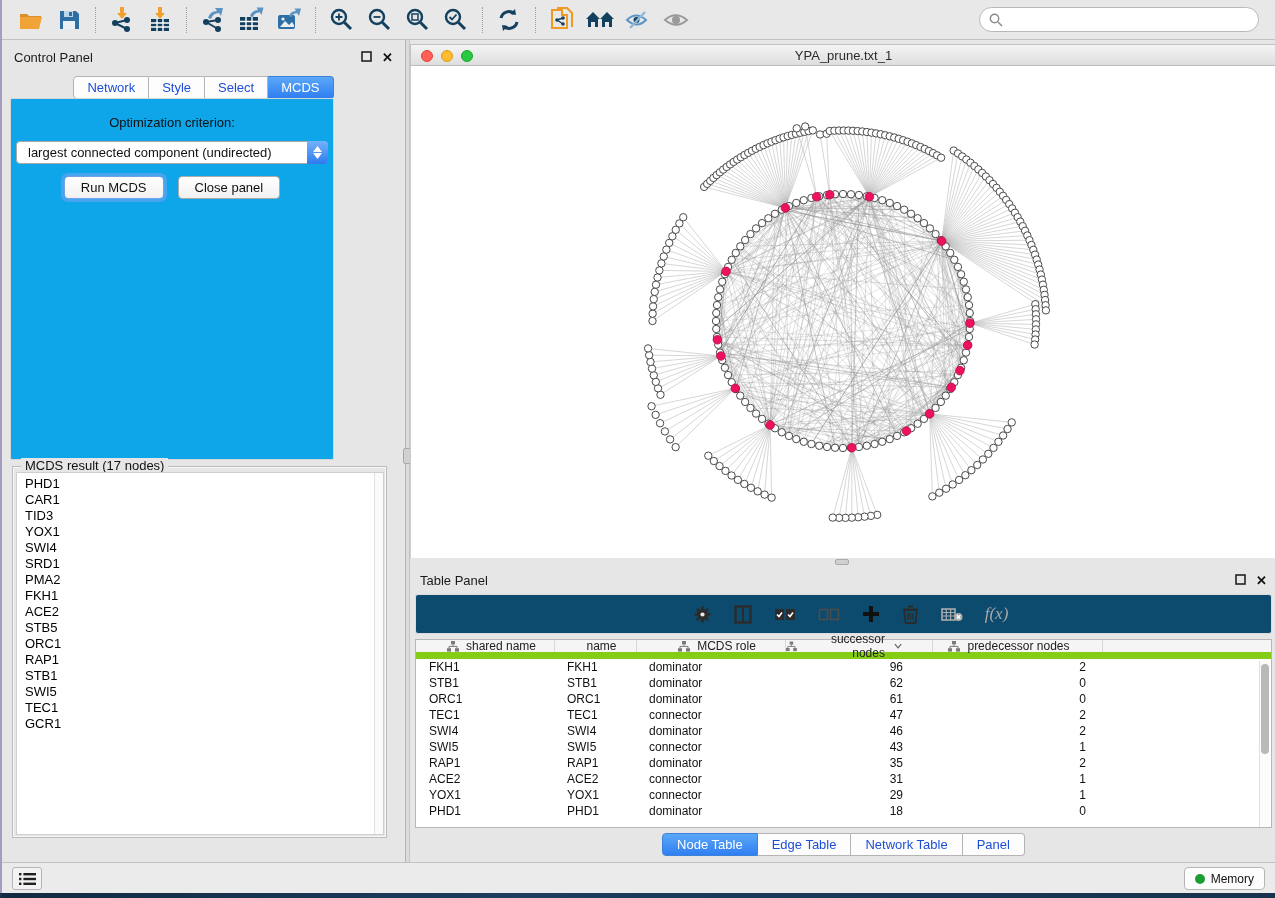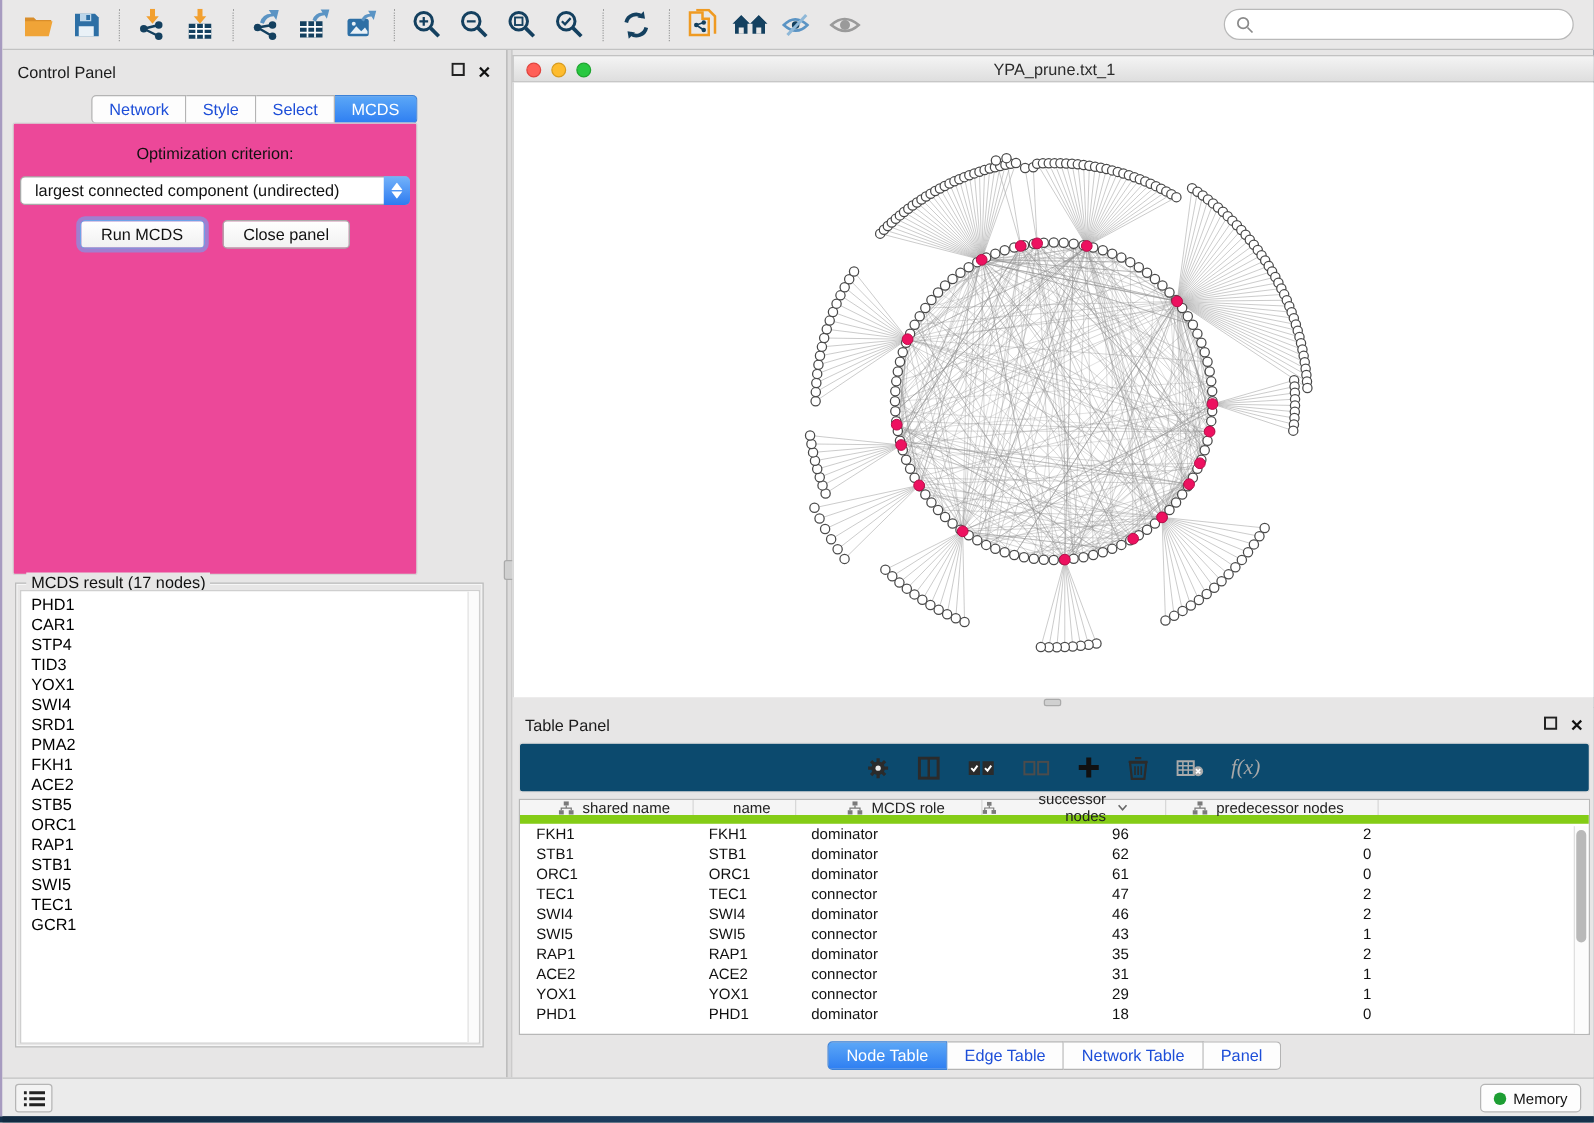--- a/index.html
+++ b/index.html
@@ -23,21 +23,21 @@
   .float-btn svg, .close-btn { cursor:default; }
   .close-x { font-size:13px; font-weight:bold; color:#111; }
 
   .cp-tabs { display:flex; justify-content:center; margin-top:6px; }
   .seg { display:flex; }
   .seg .tab { font-size:13px; padding:3px 13px; background:#fdfdfd; border:1px solid #b4b4b4; border-left-width:0; color:#1d4ed8; }
   .seg .tab:first-child { border-left-width:1px; border-radius:4px 0 0 4px; }
   .seg .tab:last-child { border-radius:0 4px 4px 0; }
   .seg .tab.active { background:linear-gradient(#5ba7f7,#2f7ff2); color:#fff; border-color:#3c82d8; }
 
-  .cp-inner { position:absolute; left:8px; top:58px; width:324px; height:362px; background:#ec4899; border:1px solid #d6d5d5; border-radius:2px; }
+  .cp-inner { position:absolute; left:8px; top:58px; width:324px; height:362px; background:#0ea5e9; border:1px solid #d6d5d5; border-radius:2px; }
   .opt-label { text-align:center; font-size:13px; color:#111; margin-top:16px; }
   .dropdown { position:relative; margin:11px auto 0 auto; width:312px; height:23px; background:#fff; border:1px solid #a9a9a9; border-radius:4px; display:flex; align-items:center; }
   .dropdown .dd-text { font-size:13px; color:#111; padding-left:11px; }
   .dd-stepper { position:absolute; right:-1px; top:-1px; width:21px; height:23px; border-radius:0 4px 4px 0; background:linear-gradient(#74b3fa,#2e7bf0); display:flex; flex-direction:column; align-items:center; justify-content:center; gap:1px; }
   .dd-stepper svg { display:block; }
   .btn-row { display:flex; justify-content:center; gap:14px; margin-top:12px; }
   .mac-btn { font-size:13px; color:#111; background:linear-gradient(#ffffff,#f1f1f1); border:1px solid #ababab; border-radius:4px; padding:3px 16px; }
   .mac-btn.focused { box-shadow:0 0 0 3px rgba(110,165,245,.6); border-color:#6fa2e8; }
 
   .mcds-group { position:absolute; left:10px; top:426px; width:375px; height:372px; border:1px solid #bcbcbc; box-shadow:inset 0 0 0 1px #f6f6f6; }
@@ -72,21 +72,21 @@
   .nt-headrow { display:flex; height:19px; background:#f5f5f5; border-bottom:7px solid #84cc16; }
   .nt-hcell { display:flex; align-items:center; justify-content:center; gap:7px; font-size:12px; color:#222; border-right:1px solid #d8d8d8; }
   .nt-hcell .chev { margin-left:2px; }
   .nt-body { position:relative; }
   .nt-row { display:flex; height:16px; align-items:center; }
   .nt-cell { font-size:12px; color:#111; overflow:hidden; white-space:nowrap; }
   .c0 { width:139px; padding-left:13px; }
   .c1 { width:82px;  padding-left:12px; }
   .c2 { width:149px; padding-left:12px; }
   .c3 { width:147px; padding-right:30px; text-align:right; }
-  .c4 { width:170px; padding-right:6px;  text-align:right; }
+  .c4 { width:170px; padding-right:17px;  text-align:right; }
   .cfill { flex:1; border-right:none !important; }
   .nt-scroll { position:absolute; right:1px; top:21px; width:11px; height:166px; background:#fcfcfc; border-left:1px solid #e0e0e0; }
   .nt-thumb { position:absolute; left:1px; top:3px; width:8px; height:90px; background:#b9b9b9; border-radius:4px; }
 
   .tp-tabs { position:absolute; left:0; right:0; top:267px; display:flex; justify-content:center; }
   .tp-tabs .tab { font-size:13px; padding:3px 14px; }
 
   
   .statusbar { position:absolute; left:0; top:862px; width:1275px; height:31px; background:#ebebeb; border-top:1px solid #c2c2c2; }
   .list-btn { position:absolute; left:10px; top:4px; width:30px; height:23px; background:#f3f3f3; border:1px solid #b5b5b5; border-radius:3px; display:flex; align-items:center; justify-content:center; }
@@ -271,21 +271,20 @@
       <div class="btn-row">
         <button class="mac-btn focused">Run MCDS</button>
         <button class="mac-btn">Close panel</button>
       </div>
     </div>
     <div class="mcds-group">
       <span class="mcds-legend">MCDS result (17 nodes)</span>
       <div class="mcds-list">
         <div class="mcds-item">PHD1</div>
           <div class="mcds-item">CAR1</div>
-          <div class="mcds-item">STP4</div>
           <div class="mcds-item">TID3</div>
           <div class="mcds-item">YOX1</div>
           <div class="mcds-item">SWI4</div>
           <div class="mcds-item">SRD1</div>
           <div class="mcds-item">PMA2</div>
           <div class="mcds-item">FKH1</div>
           <div class="mcds-item">ACE2</div>
           <div class="mcds-item">STB5</div>
           <div class="mcds-item">ORC1</div>
           <div class="mcds-item">RAP1</div>

